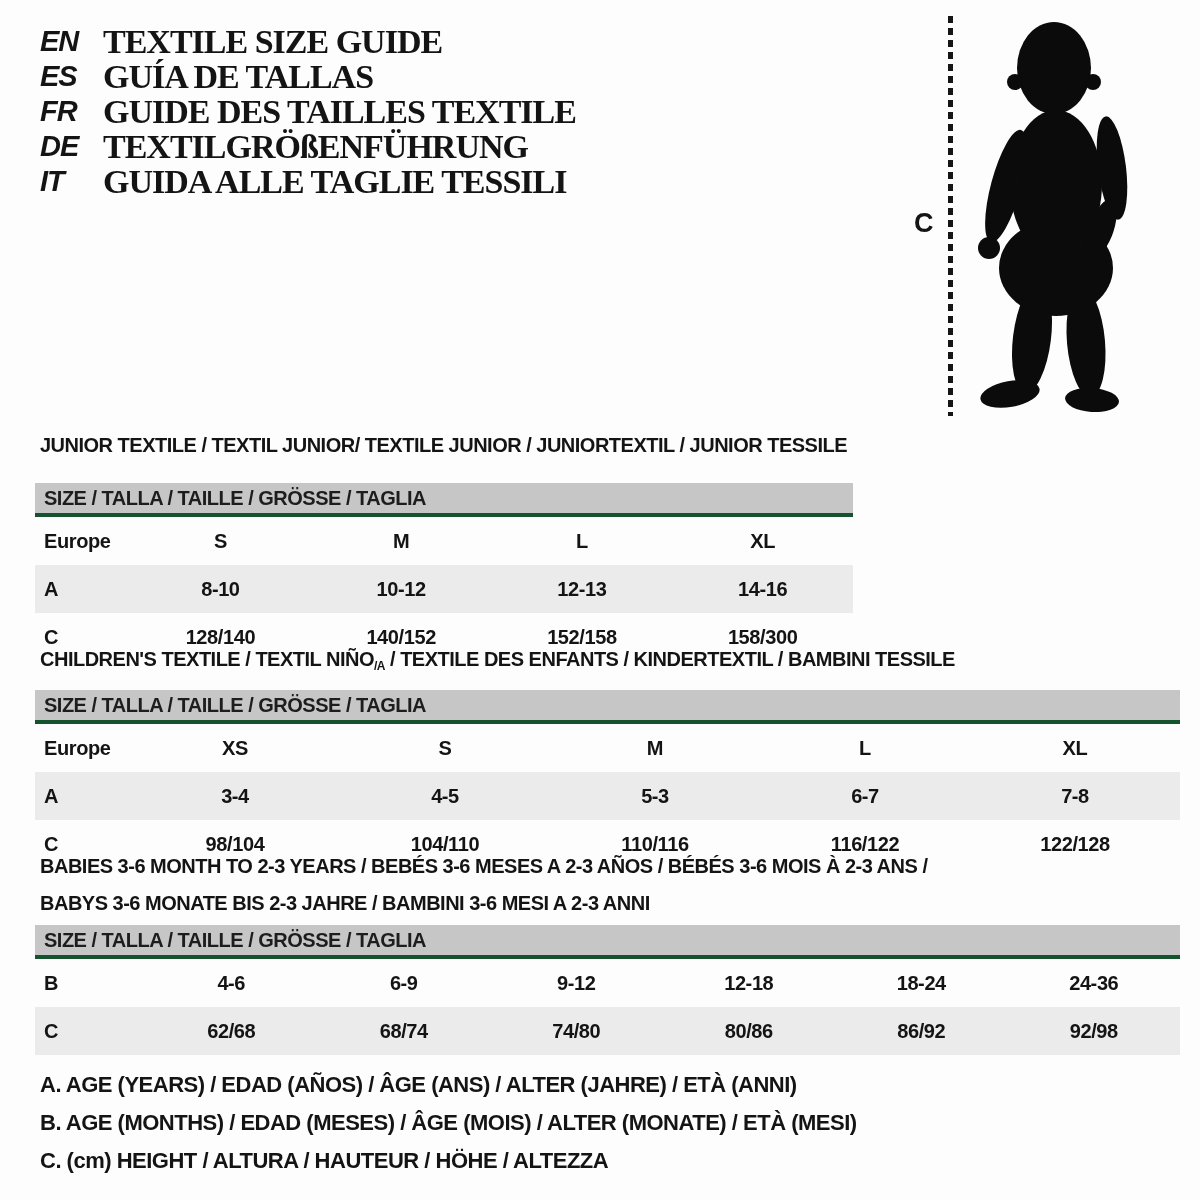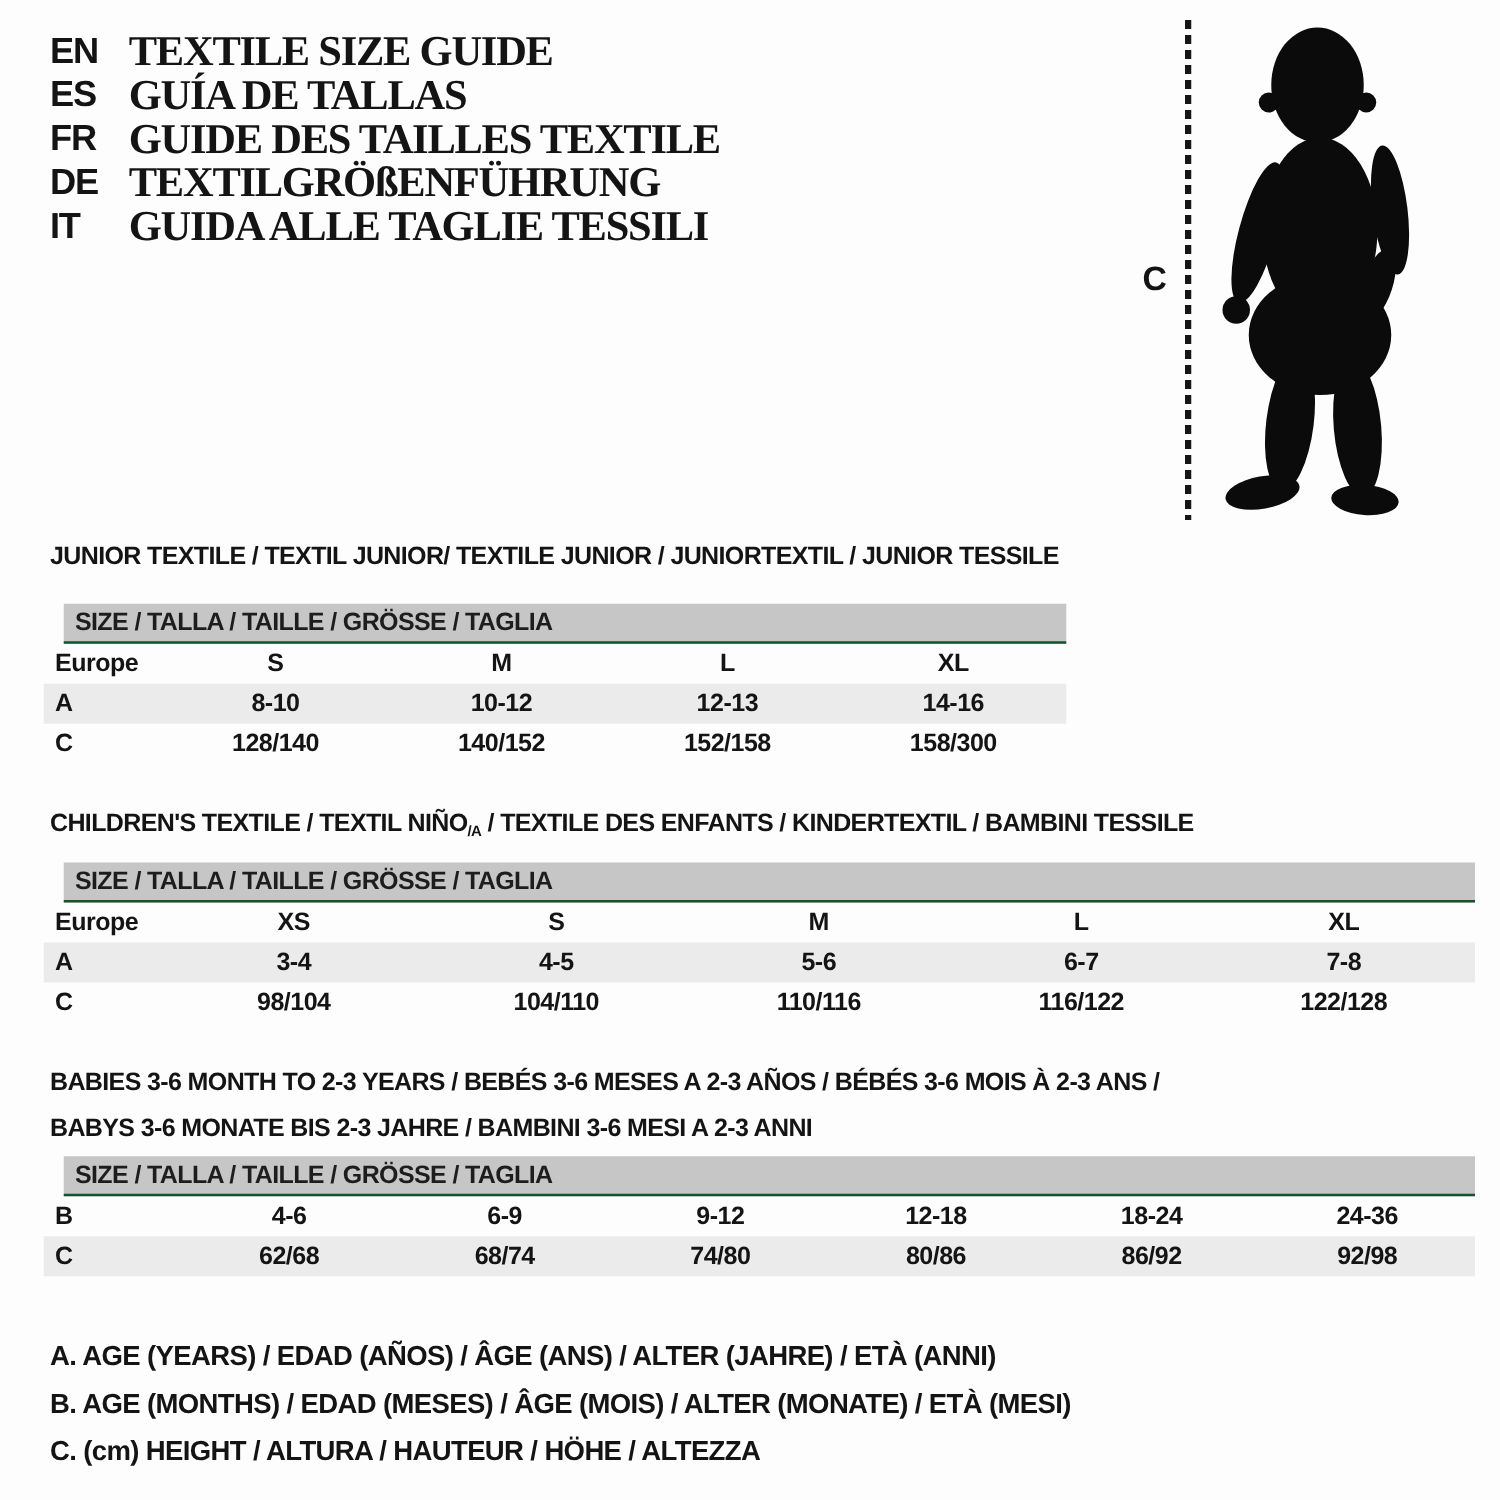--- a/index.html
+++ b/index.html
@@ -9,21 +9,21 @@
     font-family: "Liberation Sans", sans-serif;
     color: #141414;
     -webkit-font-smoothing: antialiased;
   }
   #canvas { position: relative; width: 1200px; height: 1200px; overflow: hidden; }
 
   
   .lang-block { position: absolute; left: 40px; top: 24px; }
   .lang-row { display: flex; height: 35px; align-items: center; }
   .lang-code {
-    width: 63px; font-size: 29px; font-weight: bold; letter-spacing: -1px;
+    width: 63px; font-size: 29px; font-weight: bold; letter-spacing: -1px; font-style: italic;
   }
   .lang-label { font-size: 34px; font-weight: bold; letter-spacing: -1px; white-space: nowrap; font-family: Liberation Serif, serif; }
 
   
   .measure-line {
     position: absolute; left: 948px; top: 16px; width: 5px; height: 400px;
     background: repeating-linear-gradient(to bottom, #151515 0 7px, transparent 7px 12px);
   }
   .measure-letter {
     position: absolute; left: 914px; top: 208px;
@@ -36,27 +36,26 @@
     position: absolute; left: 40px;
     font-size: 20px; font-weight: bold; letter-spacing: -0.5px; white-space: nowrap;
   }
   .section-title .sub { font-size: 12px; vertical-align: -4px; letter-spacing: -0.5px; }
   .title-line { height: 37px; line-height: 37px; }
 
   
   .size-table { position: absolute; left: 35px; }
   .band {
     height: 30px; line-height: 30px; background: #c6c6c6;
-    border-bottom: 2px solid #14532d;
+    border-bottom: 4px solid #14532d;
     padding-left: 9px; font-size: 20px; font-weight: bold; color: #1d1d1d;
     letter-spacing: -0.5px;
-    margin-left: 16px;
   }
   .tbl-row {
-    display: grid; align-items: center; height: 32px;
+    display: grid; align-items: center; height: 48px;
     font-size: 20px; font-weight: bold; letter-spacing: -0.4px;
   }
   .cols5 { grid-template-columns: 95px repeat(4, 1fr); }
   .cols6 { grid-template-columns: 95px repeat(5, 1fr); }
   .cols7 { grid-template-columns: 110px repeat(6, 1fr); }
   .cell { text-align: center; }
   .cell.first { text-align: left; padding-left: 9px; }
   .row-shade { background: #ebebeb; }
 
   
@@ -150,21 +149,21 @@
       <div class="cell">XS</div>
       <div class="cell">S</div>
       <div class="cell">M</div>
       <div class="cell">L</div>
       <div class="cell">XL</div>
     </div>
     <div class="tbl-row cols6 row-shade">
       <div class="cell first">A</div>
       <div class="cell">3-4</div>
       <div class="cell">4-5</div>
-      <div class="cell">5-6</div>
+      <div class="cell">5-3</div>
       <div class="cell">6-7</div>
       <div class="cell">7-8</div>
     </div>
     <div class="tbl-row cols6">
       <div class="cell first">C</div>
       <div class="cell">98/104</div>
       <div class="cell">104/110</div>
       <div class="cell">110/116</div>
       <div class="cell">116/122</div>
       <div class="cell">122/128</div>

